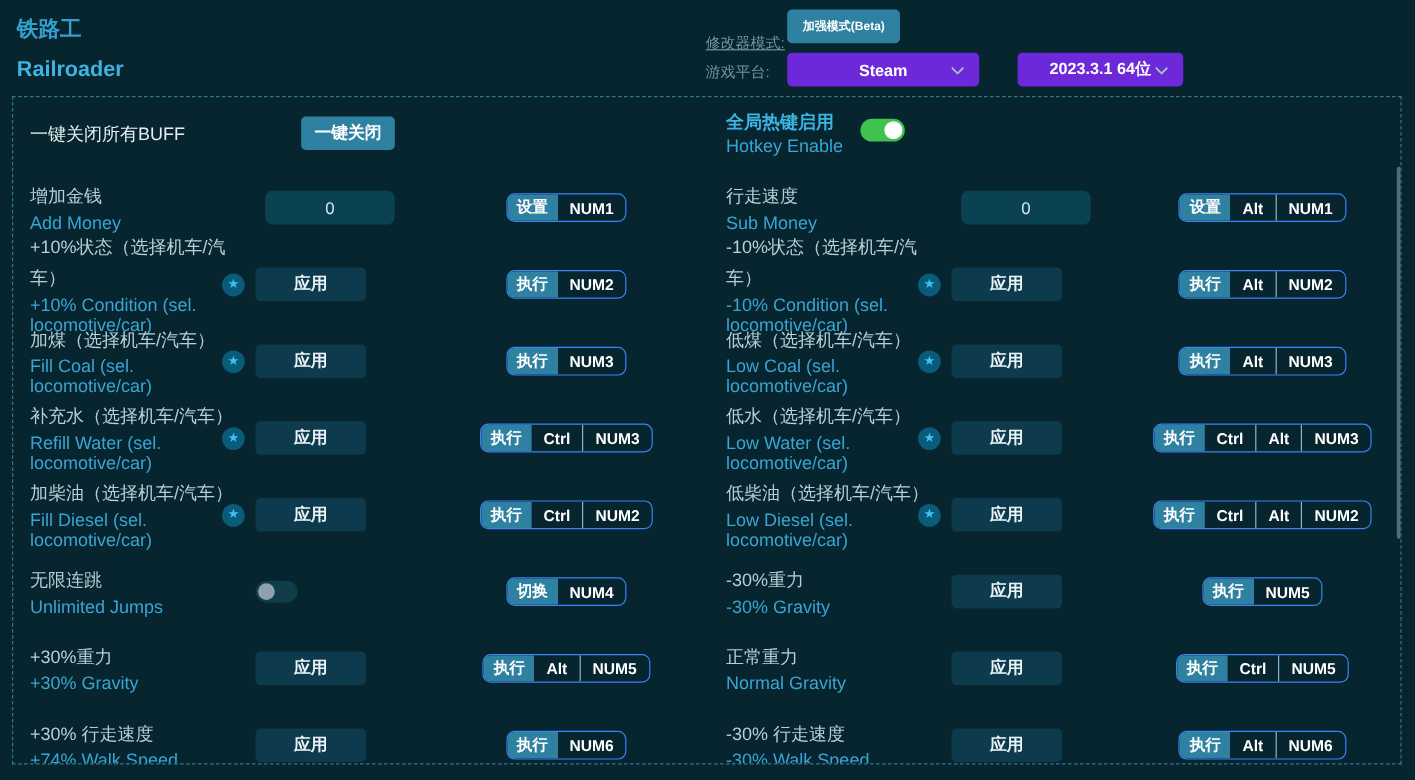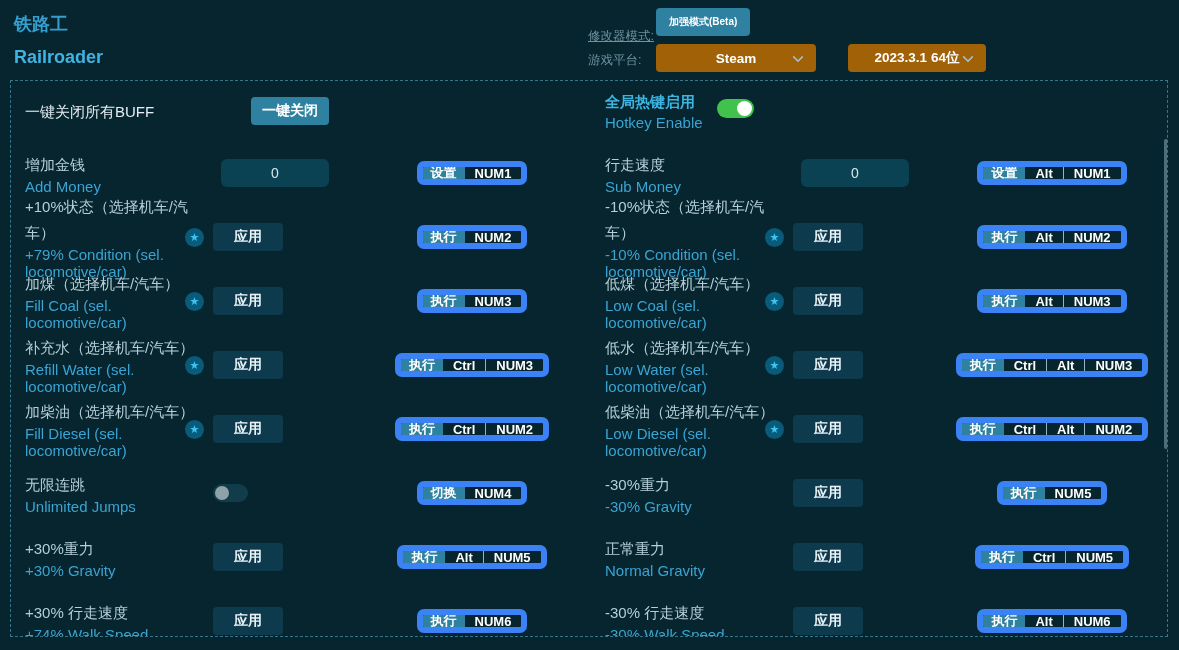--- a/index.html
+++ b/index.html
@@ -16,21 +16,21 @@
   .hdr-label { position:absolute; font-size:12.5px; color:#6e94a1; }
   .mode-label { left:588px; top:28px;text-decoration:underline; }
   .platform-label { left:588px; top:52px; }
   .mode-btn {
     position:absolute; left:656px; top:8px; height:28px; padding:0 13px;
     background:#2e81a0; border:none; border-radius:4px;
     color:#fff; font-size:10px; font-weight:600; cursor:pointer;
     font-family:inherit;
   }
   .dropdown {
-    position:absolute; top:44px; height:28px; background:#a16207; border-radius:4px;
+    position:absolute; top:44px; height:28px; background:#6d28d9; border-radius:4px;
     display:flex; align-items:center; justify-content:center; cursor:pointer;
   }
   .dd-steam { left:656px; width:160px; }
   .dd-version { left:848px; width:138px; }
   .dd-text { font-size:13.5px; font-weight:600; color:#fff; }
   .chev {
     position:absolute; right:14px; top:9px; width:8px; height:8px;
     border-left:2px solid #9fbcc6; border-bottom:2px solid #9fbcc6;
     transform:rotate(-45deg); border-radius:1px;
   }
@@ -62,34 +62,34 @@
   .lbl { position:absolute; left:0; top:50%; transform:translateY(-50%); width:178px; }
   .zh { color:#b6ced6; font-size:15px; line-height:26px; }
   .en { color:#3aa4d3; font-size:15px; line-height:17px; }
   .ctrl { position:absolute; left:160px; top:0; height:100%; display:flex; align-items:center; }
   .star {
     width:19px; height:19px; border-radius:50%; background:#0a5a7a;
     color:#3cc3f2; font-size:11px; line-height:19px; text-align:center;
     margin-right:9px; cursor:pointer; display:inline-block;
   }
   .btn-apply {
-    height:28px; min-width:57px; padding:0 21px;
+    height:28px; min-width:57px; padding:0 32px;
     background:#0d3b4d; border:none; border-radius:4px;
     color:#eaf3f6; font-size:14px; font-weight:600; cursor:pointer; font-family:inherit;
   }
   .btn-apply.no-star { margin-left:28px; }
   .inp {
     margin-left:36px; width:108px; height:28px;
     background:#0a4254; border:none; border-radius:6px;
     color:#d7e6ec; font-size:14px; text-align:center; font-family:inherit; outline:none;
   }
   .row .toggle { margin-left:28px; }
   .hk-wrap { position:absolute; left:327px; top:0; width:240px; height:100%; display:flex; align-items:center; justify-content:center; }
   .hk {
-    display:inline-flex; height:24px; border:6px solid #3b82f6; border-radius:7px;
+    display:inline-flex; height:24px; border:1px solid #3b82f6; border-radius:7px;
     overflow:hidden; align-items:stretch; cursor:pointer; background:transparent;
   }
   .hk-seg { display:flex; align-items:center; padding:0 10px; font-size:13px; font-weight:bold; color:#fff; }
   .hk-action { background:#2e81a0; padding:0 8px; }
   .hk-key { border-left:1px solid #8fb6c4; }
   .hk-seg:nth-child(2) { border-left:none; }
   
   .scroll-thumb { position:absolute; left:1153px; top:58px; width:5px; height:310px; background:#4e6e7a; border-radius:2px; cursor:pointer; }
 </style>
 </head>
@@ -134,21 +134,21 @@
     <div class="hk-wrap">
       <div class="hk">
             <span class="hk-seg hk-action">设置</span>
             <span class="hk-seg hk-key">NUM1</span>
           </div>
     </div>
   </div>
       <div class="row">
     <div class="lbl">
       <div class="zh">+10%状态（选择机车/汽车）</div>
-      <div class="en">+79% Condition (sel. locomotive/car)</div>
+      <div class="en">+10% Condition (sel. locomotive/car)</div>
     </div>
     <div class="ctrl">
           <span class="star">★</span>
           <button class="btn-apply">应用</button>
         </div>
     <div class="hk-wrap">
       <div class="hk">
             <span class="hk-seg hk-action">执行</span>
             <span class="hk-seg hk-key">NUM2</span>
           </div>

